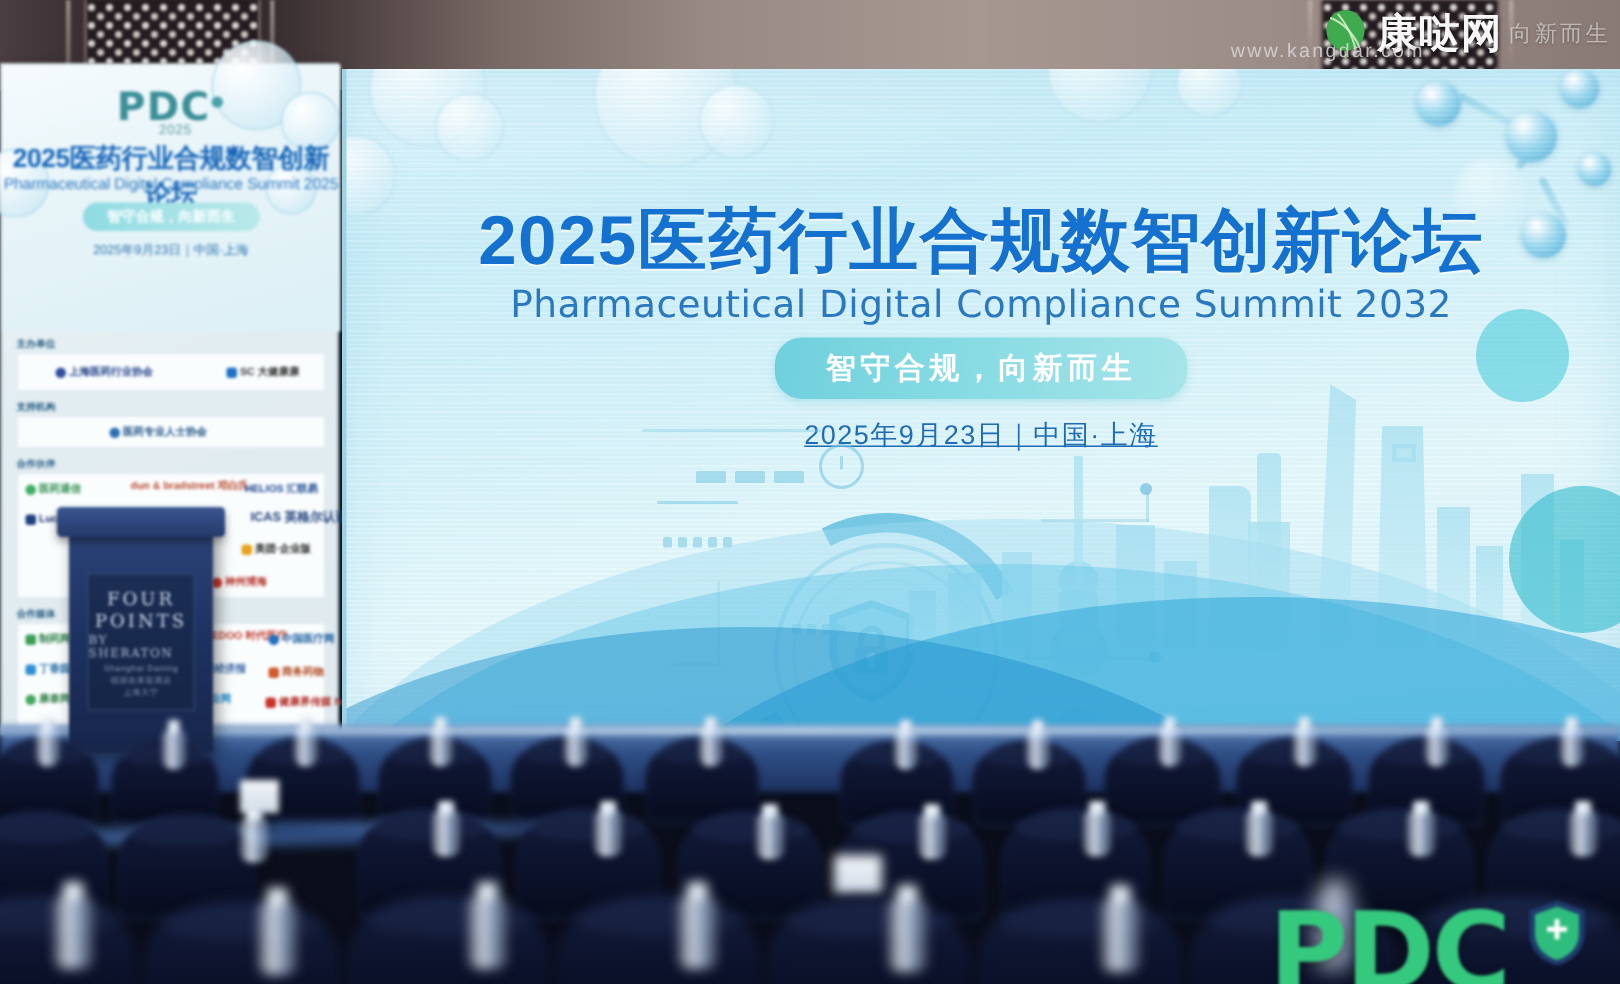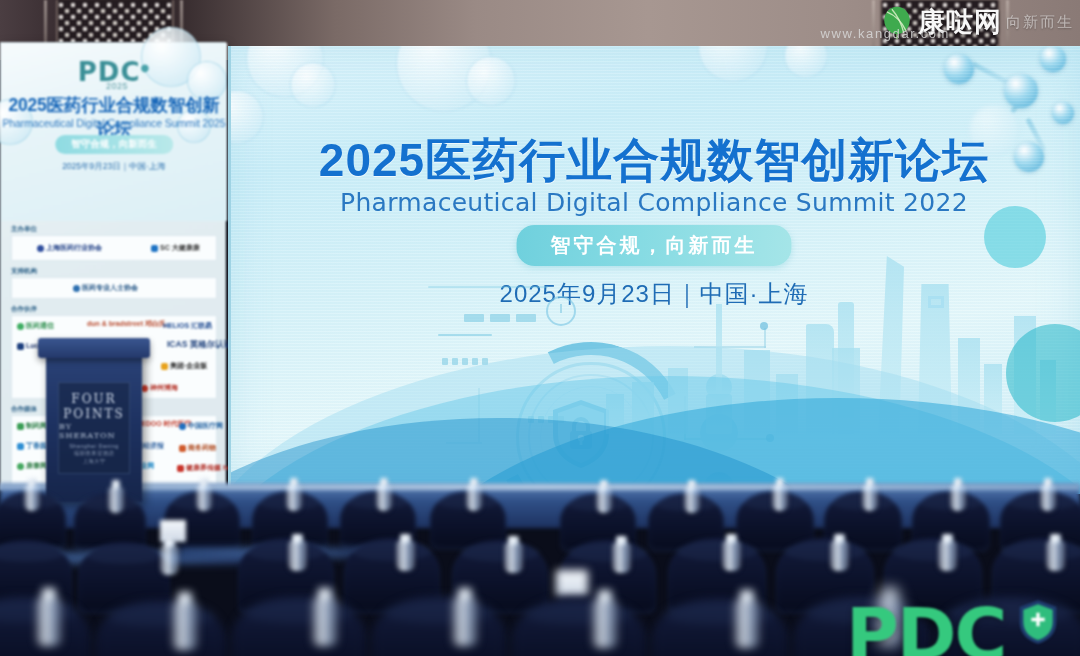--- a/index.html
+++ b/index.html
@@ -89,21 +89,21 @@
               text-shadow:0 1px 1px rgba(255,255,255,.8); }
   .title-en { position:absolute; left:0; right:0; top:142px; text-align:center;
               font-size:25px; color:#2a78c2; letter-spacing:.3px;
               font-family:"DejaVu Sans", sans-serif; }
   .slogan { position:absolute; left:50%; top:179px; transform:translateX(-50%);
             padding:7px 34px; border-radius:18px;
             background:linear-gradient(95deg,#6fd0dd 0%,#86dbe3 45%,#a5e5e8 100%);
             color:#ffffff; font-size:20px; font-weight:bold; letter-spacing:3px;
             white-space:nowrap; box-shadow:0 2px 6px rgba(110,200,215,.35); }
   .date-line { position:absolute; left:0; right:0; top:232px; text-align:center;
-               font-size:24px; color:#1f6cb5; letter-spacing:1px; }
+               font-size:18px; color:#1f6cb5; letter-spacing:1px;text-decoration:underline; }
 
   
   .ring { position:absolute; border-radius:50%; border-style:solid; }
   .shield-lock { position:absolute; left:322px; top:352px; width:62px; height:72px; }
 
   
   .bld { position:absolute; bottom:60px; background:linear-gradient(180deg,#a9e0f0,#cdeff7);
          opacity:.78; }
   .pearl-ball { position:absolute; border-radius:50%;
                 background:linear-gradient(180deg,#9ddcee,#c6ecf6); opacity:.85; }
@@ -316,21 +316,21 @@
     <div class="mol-node blur1" style="left:776px;top:28px;width:34px;height:34px;"></div>
     <div class="mol-node blur1" style="left:812px;top:0px;width:26px;height:26px;"></div>
     <div class="mol-node blur1" style="left:786px;top:96px;width:30px;height:30px;"></div>
     <div class="mol-node blur1" style="left:824px;top:56px;width:22px;height:22px;"></div>
     <div class="soft-bub blur2" style="left:740px;top:58px;width:52px;height:52px;opacity:.6;"></div>
 
     <div class="led-scan"></div>
 
 
     <div class="title-cn">2025医药行业合规数智创新论坛</div>
-    <div class="title-en">Pharmaceutical Digital Compliance Summit 2022</div>
+    <div class="title-en">Pharmaceutical Digital Compliance Summit 2032</div>
     <div class="slogan">智守合规，向新而生</div>
     <div class="date-line">2025年9月23日｜中国·上海</div>
 
     <div class="ring" style="left:268px;top:296px;width:190px;height:190px;border-width:13px;
          border-color:#54b9dd transparent #54b9dd transparent;opacity:.75;transform:rotate(18deg);"></div>
     <div class="ring" style="left:288px;top:316px;width:150px;height:150px;border-width:3px;
          border-color:#8fd3ea;opacity:.6;"></div>
     <div class="ring" style="left:300px;top:328px;width:126px;height:126px;border-width:2px;
          border-color:#b4e2f2;opacity:.75;"></div>
     <div class="ring" style="left:312px;top:340px;width:102px;height:102px;border-width:1px;

